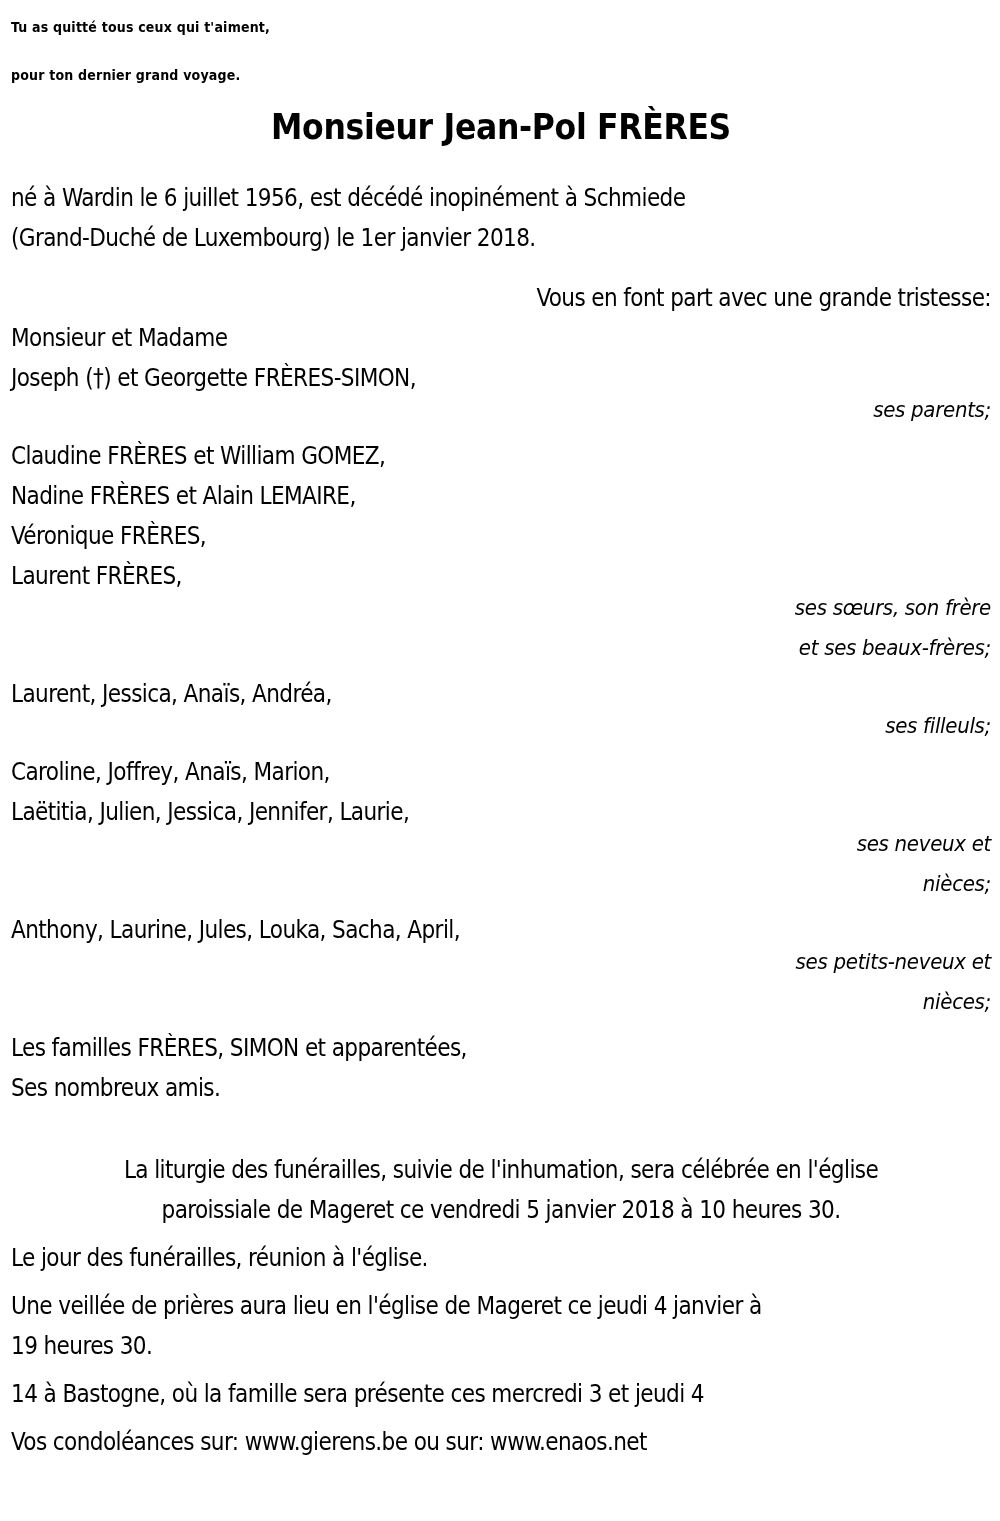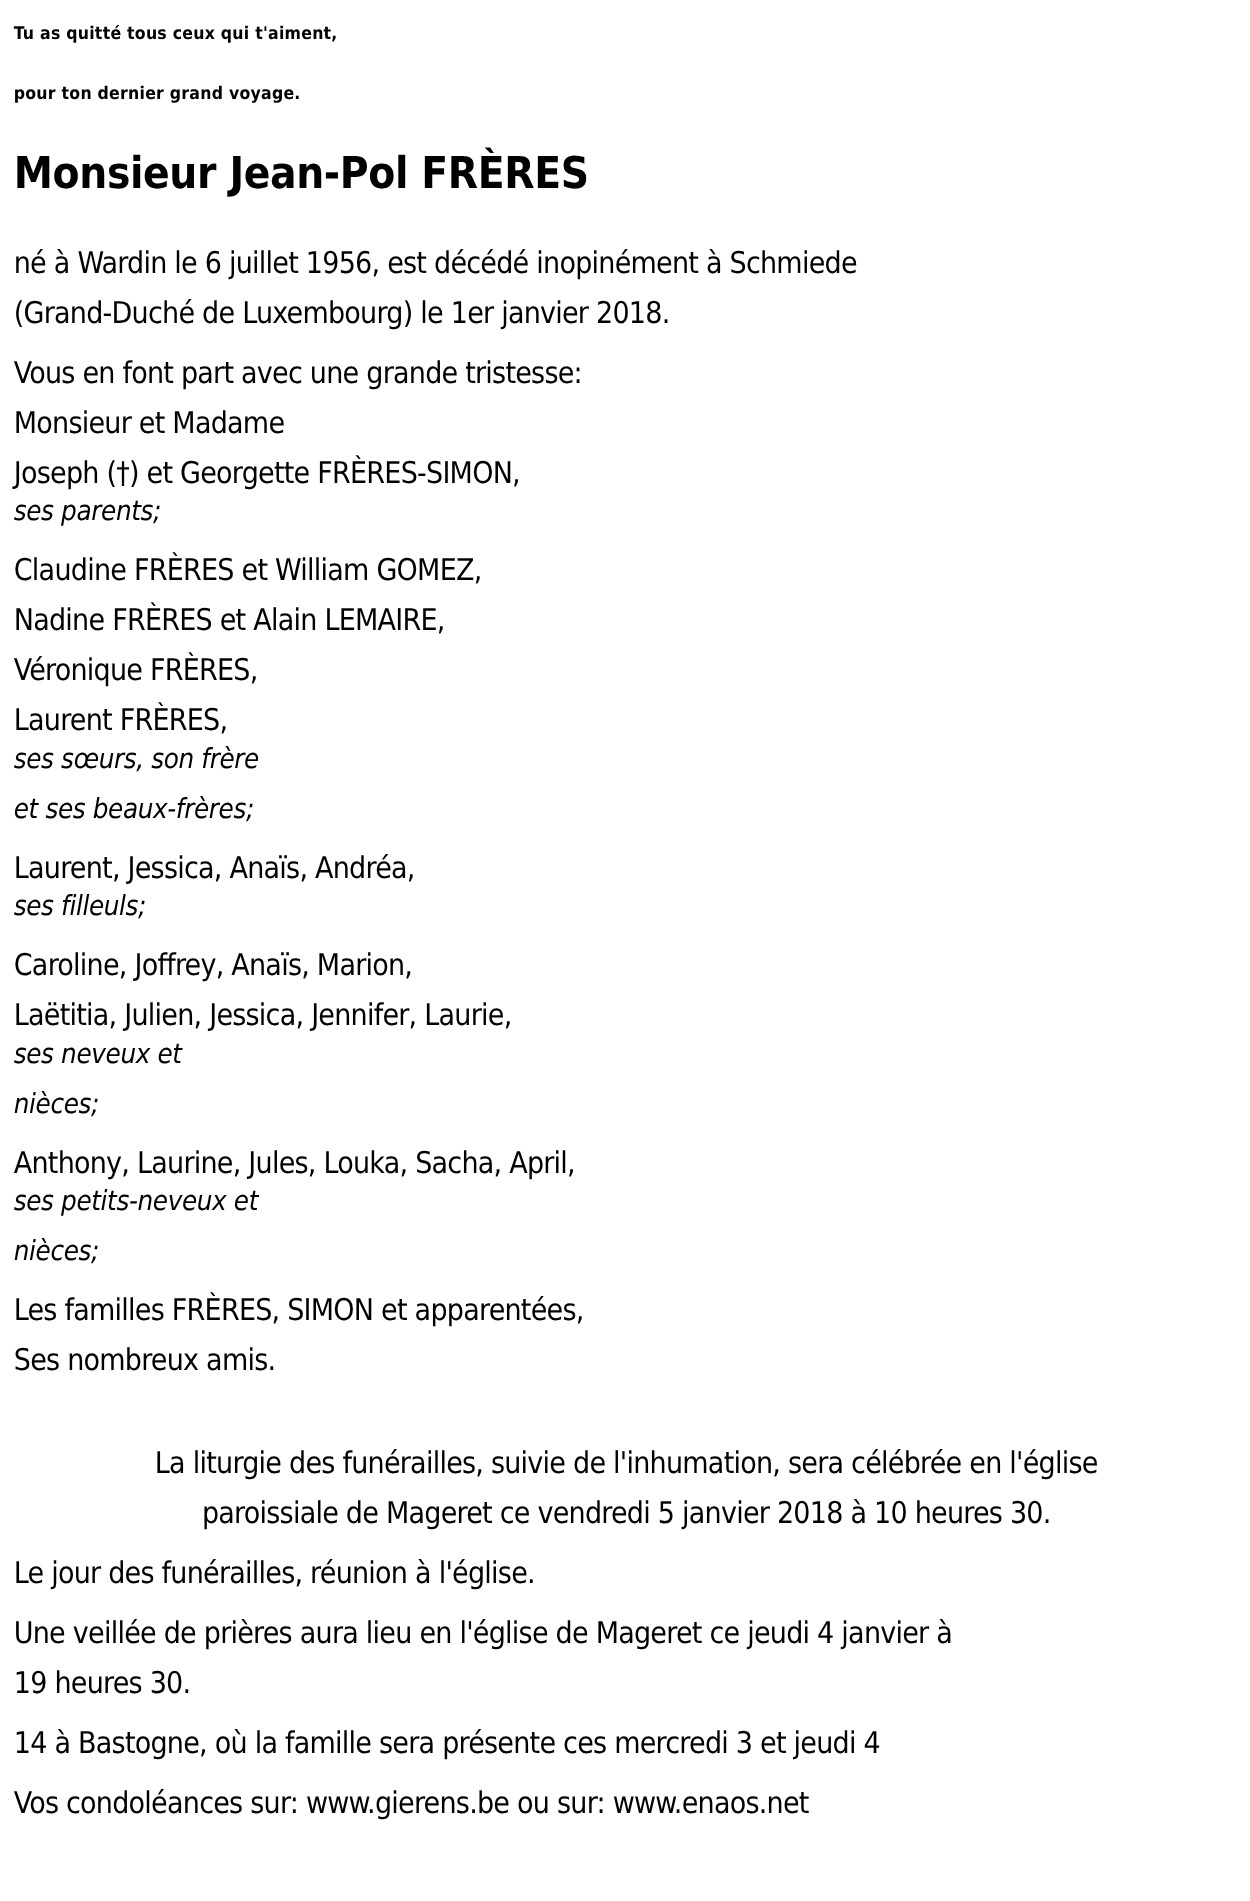--- a/index.html
+++ b/index.html
@@ -25,32 +25,34 @@
       font-weight: bold;
       font-size: 14px;
       line-height: 48px;
       margin-top: 3px;
       letter-spacing: 0.2px;
     }
     .title {
       font-weight: bold;
       font-size: 35px;
       line-height: 40px;
-      margin-top: 20px;
+      margin-top: 8px;
       letter-spacing: -0.3px;
+      text-align: center;
     }
     .para {
       font-size: 24px;
       line-height: 40px;
       letter-spacing: -0.6px;
       transform-origin: left top;
     }
     .intro { margin-top: 31px; }
-    .announce { margin-top: 8px; }
+    .announce { margin-top: 20px; text-align: right; }
     .relation {
+      text-align: right;
       font-style: italic;
       font-size: 22px;
       line-height: 40px;
       letter-spacing: -0.3px;
       margin-top: -8px;
       margin-bottom: 6px;
     }
     .group { margin-top: 0; }
     .gap-large { margin-top: 42px; text-align: center; }
     .gap-small { margin-top: 8px; }

